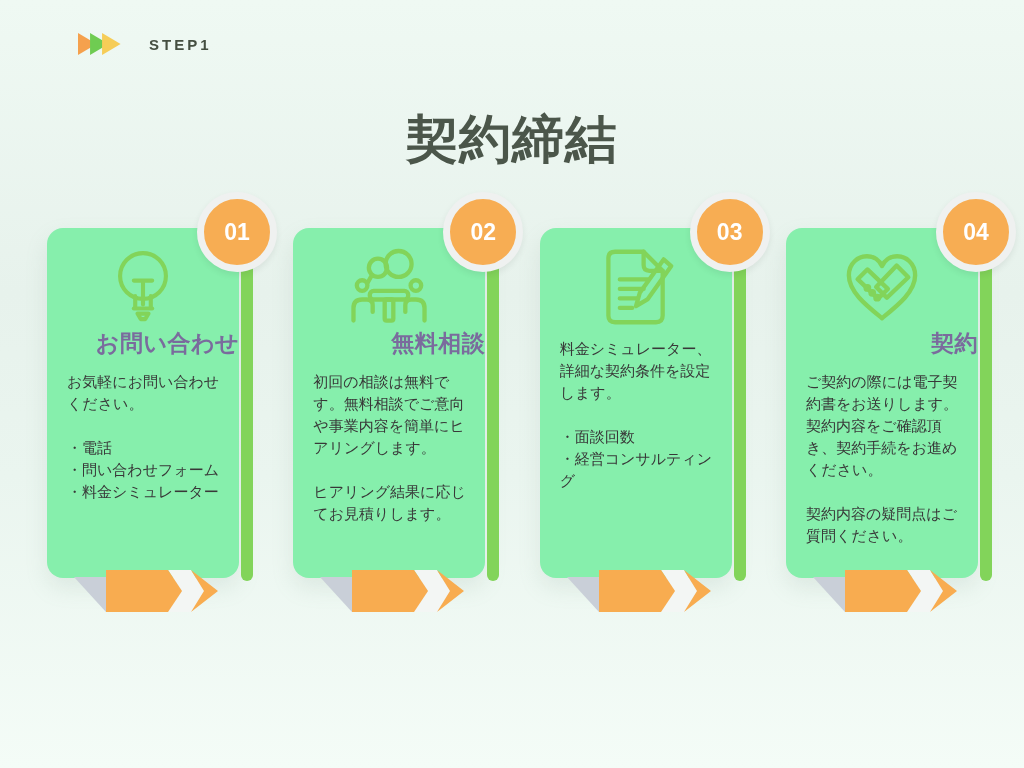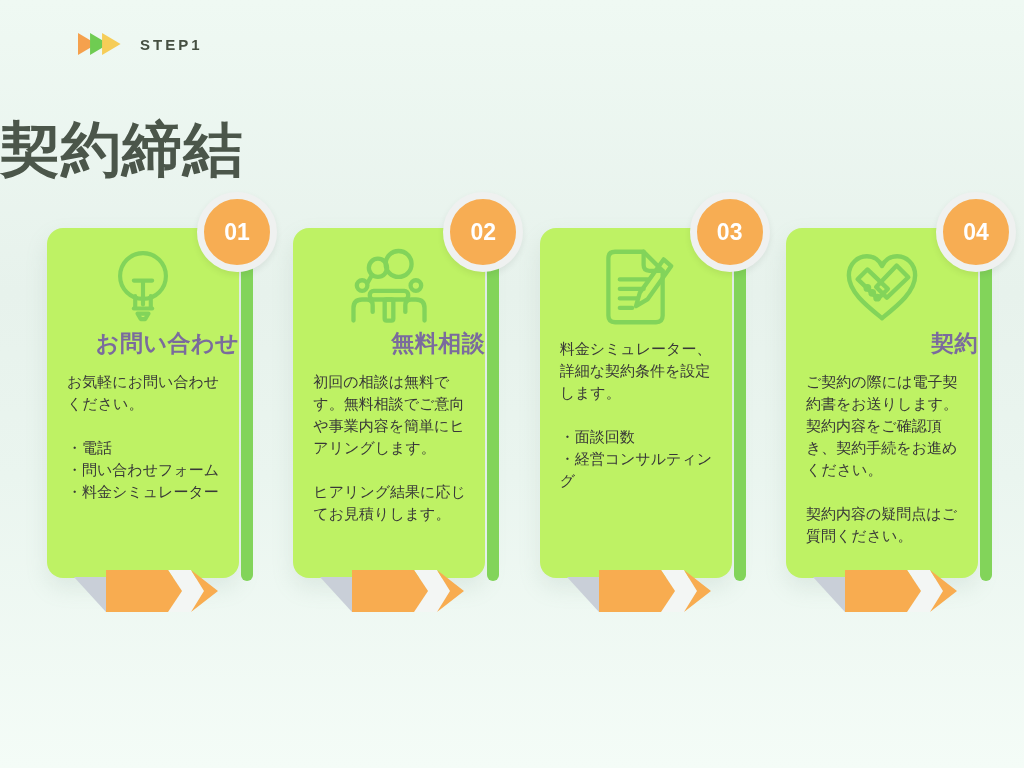--- a/index.html
+++ b/index.html
@@ -1,30 +1,30 @@
 <!DOCTYPE html>
 <html><head>
 <meta charset="utf-8">
 <style>
   html,body{margin:0;padding:0;}
   body{
     width:1024px;height:768px;position:relative;overflow:hidden;
     font-family:"Liberation Sans","DejaVu Sans",sans-serif;
     background:linear-gradient(180deg,#EFF9F3 0%,#E7F2EC 38%,#EAF5EF 62%,#F4FCF7 100%);
   }
-  .logo{position:absolute;left:78px;top:30px;display:flex;align-items:center;gap:12px;}
+  .logo{position:absolute;left:78px;top:30px;display:flex;align-items:center;gap:21px;}
   .logo-text{font-size:15px;font-weight:bold;letter-spacing:3px;color:#454F41;}
   .page-title{
-    position:absolute;top:70px;left:0;width:100%;text-align:left;
+    position:absolute;top:70px;left:0;width:100%;text-align:center;
     font-family:"Liberation Serif","DejaVu Serif",serif;
-    font-size:60px;letter-spacing:1px;color:#4B564A;
+    font-size:52px;letter-spacing:1px;color:#4B564A;
   }
   .cards-row{position:absolute;left:47px;top:228px;width:931px;display:flex;justify-content:space-between;}
   .card{
-    position:relative;width:192px;height:350px;background:#bef264;border-radius:16px;
+    position:relative;width:192px;height:350px;background:#86efac;border-radius:16px;
     box-shadow:0 10px 22px rgba(130,160,145,0.16);
   }
   .bar{position:absolute;top:24px;right:-14px;width:12px;height:329px;background:#82D45A;border-radius:7px;}
   .badge{
     position:absolute;top:-36px;left:150px;width:66px;height:66px;box-sizing:content-box;
     background:#F7AD53;border:7px solid #EFF1F0;border-radius:50%;
     display:flex;align-items:center;justify-content:center;
     color:#FFFFFF;font-size:23px;font-weight:bold;z-index:6;
     box-shadow:0 3px 7px rgba(0,0,0,0.07);
   }

